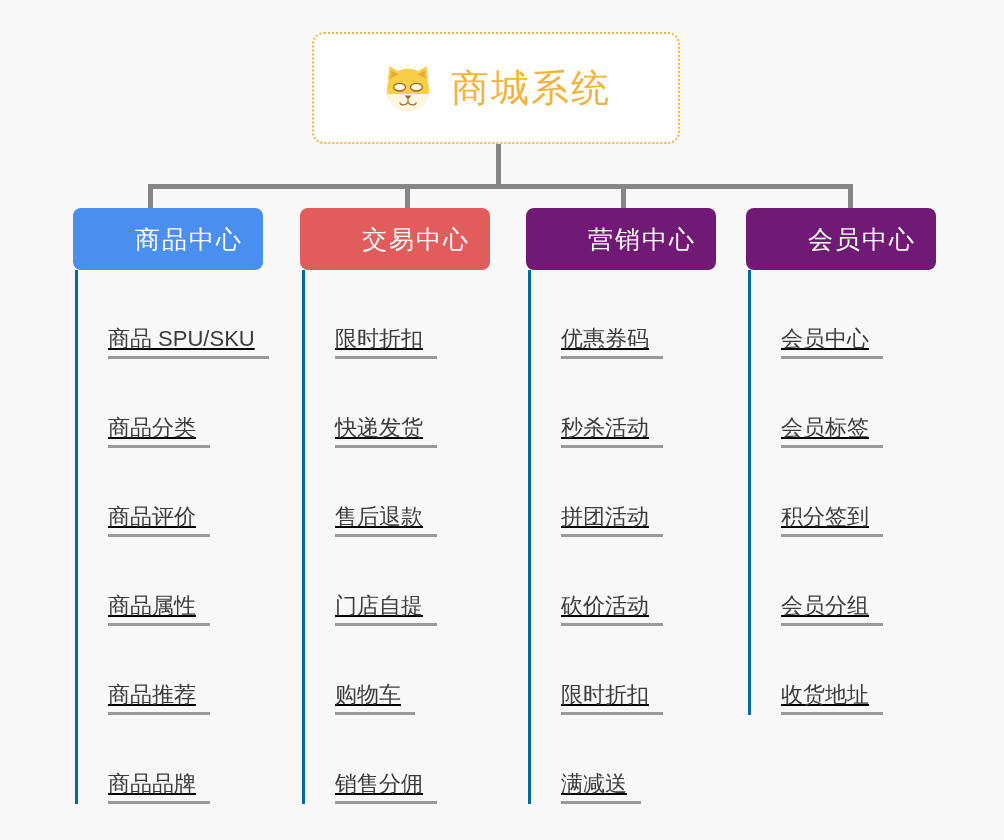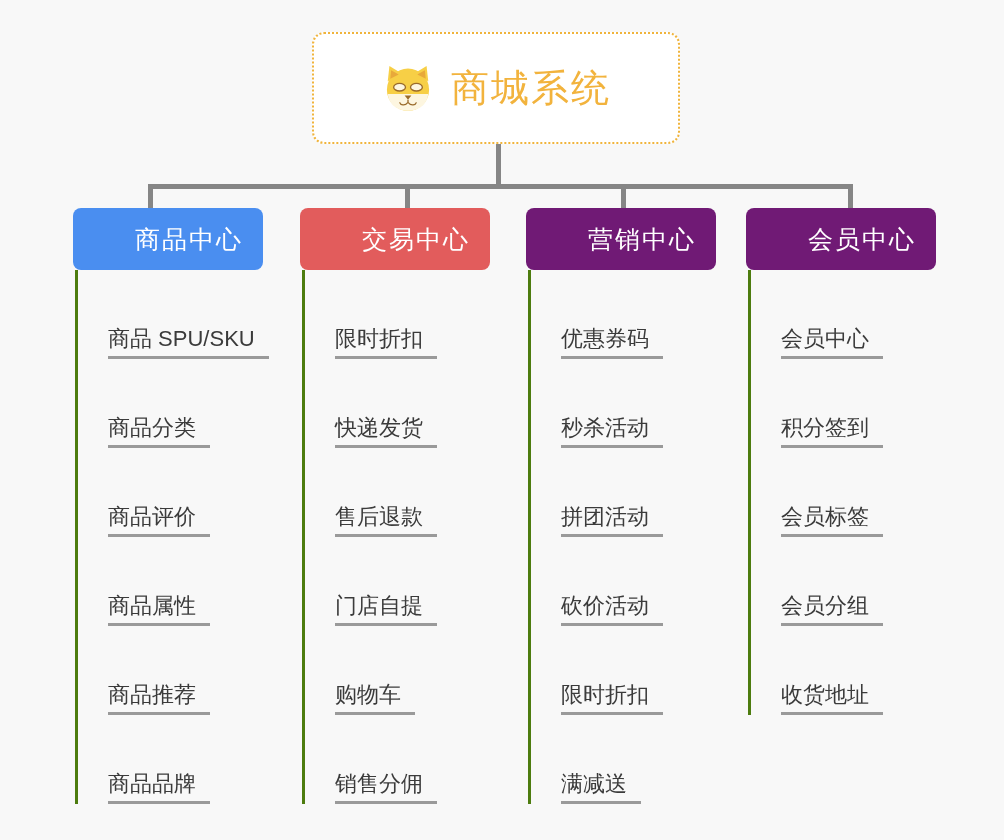--- a/index.html
+++ b/index.html
@@ -71,21 +71,22 @@
     justify-content: center;
     color: #ffffff;
     font-size: 25px;
     letter-spacing: 2px;
     padding-left: 42px;
   }
 
   .leaf-list {
     position: relative;
     margin-left: 2px;
-    border-left: 3px solid #4d7c0f;
+    border-left: 3px solid #0369a1;
+    text-decoration: underline;
   }
 
   .leaf-item {
     position: relative;
     height: 89px;
     display: flex;
     align-items: flex-end;
     padding-left: 30px;
   }
 
@@ -208,24 +209,24 @@
       </div>
       <div class="column" style="left: 746px;">
         <div class="cat-box" style="background: #701a75;">
           <span>会员中心</span>
         </div>
         <div class="leaf-list">
           <div class="leaf-item">
             <span class="leaf-label">会员中心</span>
           </div>
           <div class="leaf-item">
+            <span class="leaf-label">会员标签</span>
+          </div>
+          <div class="leaf-item">
             <span class="leaf-label">积分签到</span>
-          </div>
-          <div class="leaf-item">
-            <span class="leaf-label">会员标签</span>
           </div>
           <div class="leaf-item">
             <span class="leaf-label">会员分组</span>
           </div>
           <div class="leaf-item">
             <span class="leaf-label">收货地址</span>
           </div>
         </div>
       </div>
     </div>

